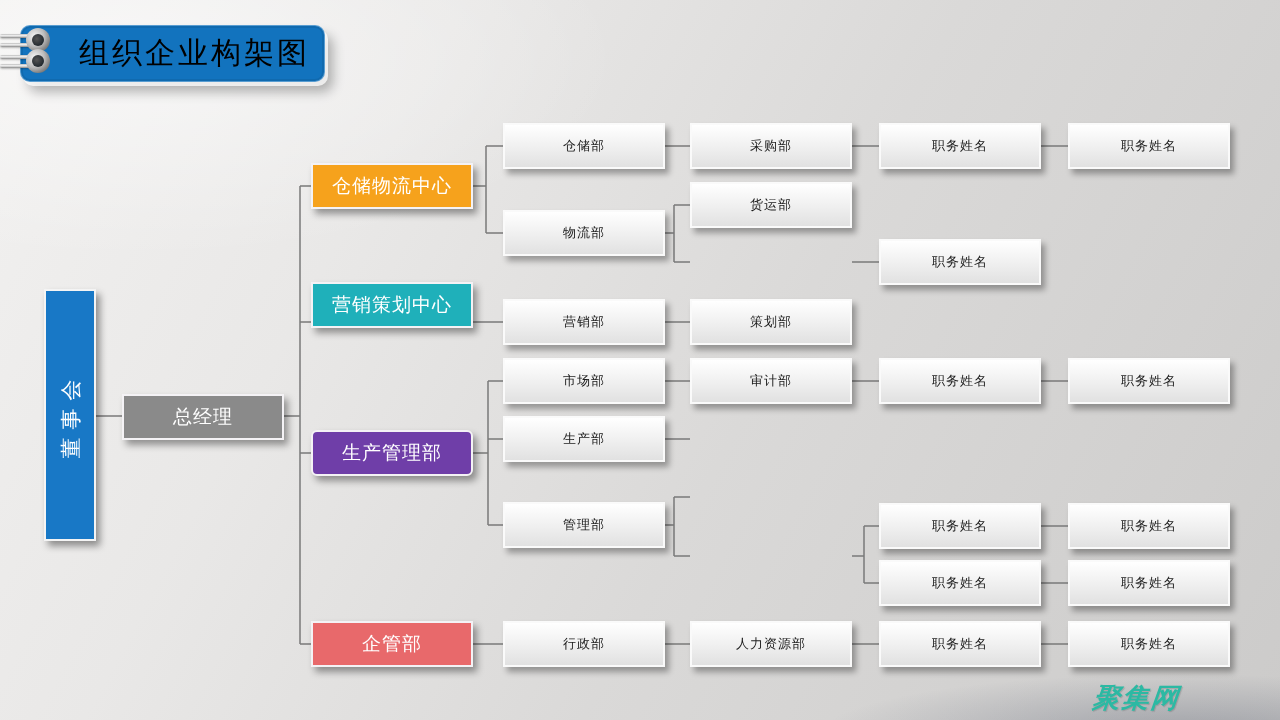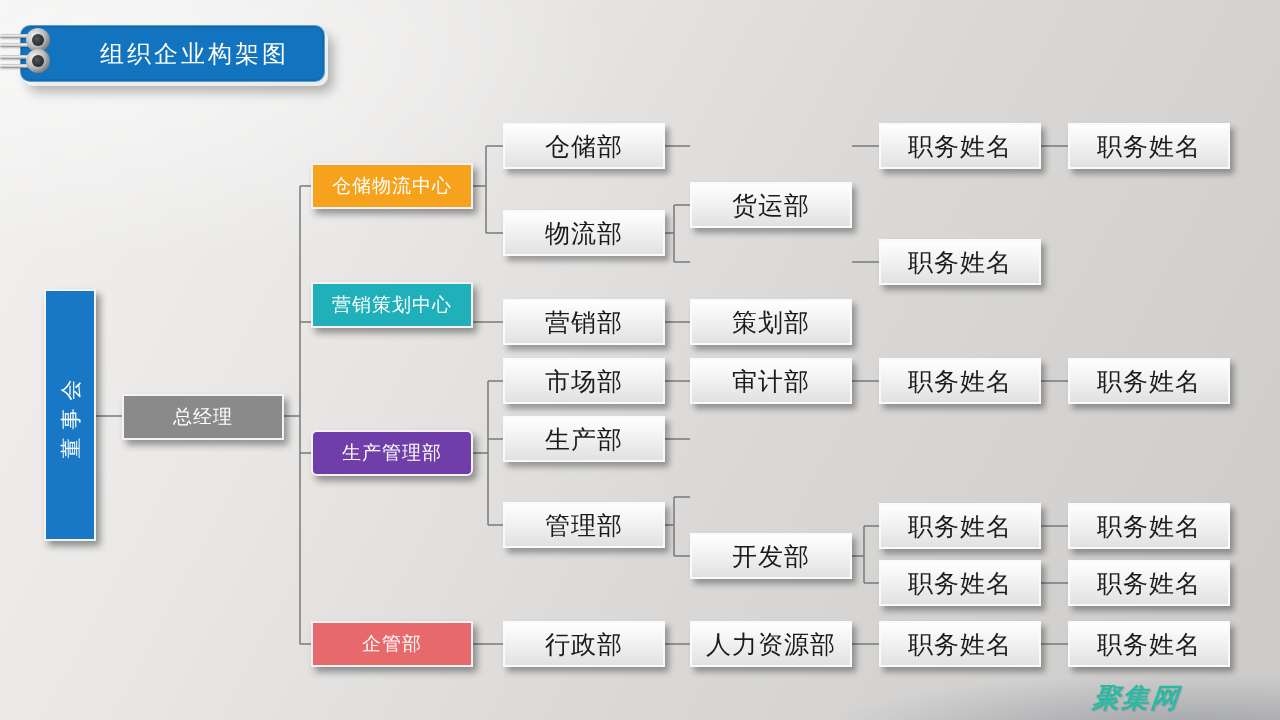--- a/index.html
+++ b/index.html
@@ -22,21 +22,21 @@
   svg.connectors{position:absolute;left:0;top:0;z-index:1;}
 
   
   .wbox,.cbox{
     position:absolute;z-index:2;box-sizing:border-box;
     width:162px;height:46px;display:flex;align-items:center;justify-content:center;
     letter-spacing:1px;white-space:nowrap;
   }
   .wbox{
     background:linear-gradient(180deg,#ffffff 0%,#efefef 55%,#e1e1e1 100%);
-    border:2px solid #fafafa;color:#1b1b1b;font-size:25px;
+    border:2px solid #fafafa;color:#1b1b1b;font-size:13px;
     box-shadow:4px 5px 6px rgba(0,0,0,.33);
   }
   .cbox{
     border:2px solid #f4f2f5;color:#ffffff;font-size:19px;
     box-shadow:4px 5px 7px rgba(0,0,0,.38);
   }
 
   
   .board{
     position:absolute;z-index:2;box-sizing:border-box;
@@ -48,21 +48,21 @@
     color:#fff;font-size:21px;letter-spacing:8px;white-space:nowrap;
     transform:rotate(-90deg);
   }
 
   
   .title-tag{
     position:absolute;z-index:3;box-sizing:border-box;
     left:20px;top:25px;width:305px;height:57px;border-radius:10px;
     border:1px solid rgba(255,255,255,.3);
     display:flex;align-items:center;justify-content:center;padding-left:44px;
-    color:#ffffff;font-size:24px;letter-spacing:3px;
+    color:#000000;font-size:30px;letter-spacing:3px;
     box-shadow:3px 4px 0 rgba(255,255,255,.75),8px 10px 12px rgba(0,0,0,.28),inset 0 0 0 2px rgba(0,0,0,.08);
     text-align:center;
   }
   .grommet{
     position:absolute;z-index:5;width:24px;height:24px;border-radius:50%;
     background:radial-gradient(circle at 35% 35%,#f6f6f6,#bdbdbd 45%,#6f6f6f 80%);
     display:flex;align-items:center;justify-content:center;
   }
   .grommet i{display:block;width:12px;height:12px;border-radius:50%;
     background:radial-gradient(circle at 40% 40%,#555,#232a30 70%);}
@@ -123,24 +123,24 @@
   <div class="cbox" style="left: 311px; top: 621px; background-color: rgb(232, 105, 107);">企管部</div>
 
   <div class="wbox" style="left:503px;top:123px">仓储部</div>
   <div class="wbox" style="left:503px;top:210px">物流部</div>
   <div class="wbox" style="left:503px;top:299px">营销部</div>
   <div class="wbox" style="left:503px;top:358px">市场部</div>
   <div class="wbox" style="left:503px;top:416px">生产部</div>
   <div class="wbox" style="left:503px;top:502px">管理部</div>
   <div class="wbox" style="left:503px;top:621px">行政部</div>
 
+  <div class="wbox" style="left:690px;top:123px">采购部</div>
   <div class="wbox" style="left:690px;top:182px">货运部</div>
   <div class="wbox" style="left:690px;top:299px">策划部</div>
   <div class="wbox" style="left:690px;top:358px">审计部</div>
-  <div class="wbox" style="left:690px;top:533px">开发部</div>
   <div class="wbox" style="left:690px;top:621px">人力资源部</div>
 
   <div class="wbox" style="left:879px;top:123px">职务姓名</div>
   <div class="wbox" style="left:879px;top:239px">职务姓名</div>
   <div class="wbox" style="left:879px;top:358px">职务姓名</div>
   <div class="wbox" style="left:879px;top:503px">职务姓名</div>
   <div class="wbox" style="left:879px;top:560px">职务姓名</div>
   <div class="wbox" style="left:879px;top:621px">职务姓名</div>
 
   <div class="wbox" style="left:1068px;top:123px">职务姓名</div>

